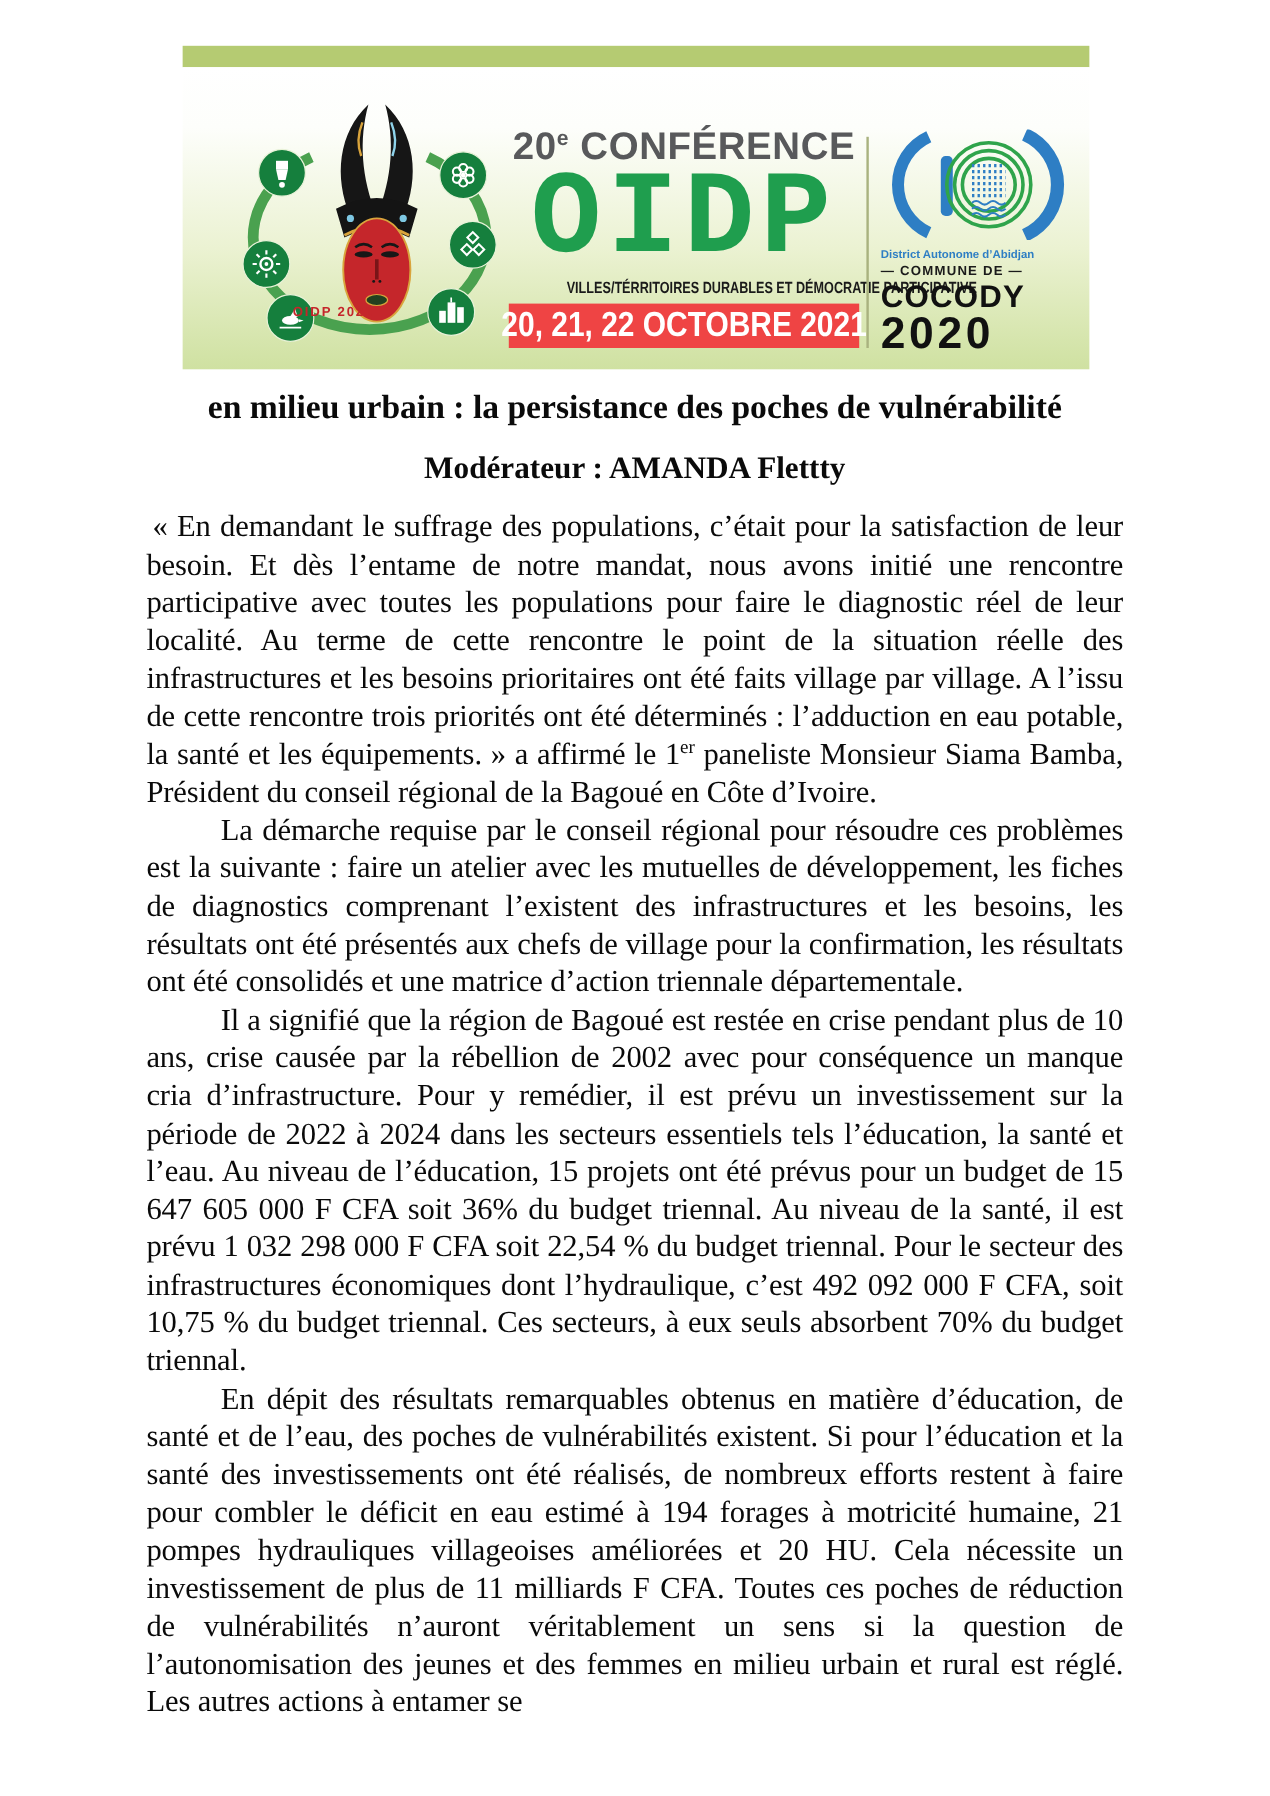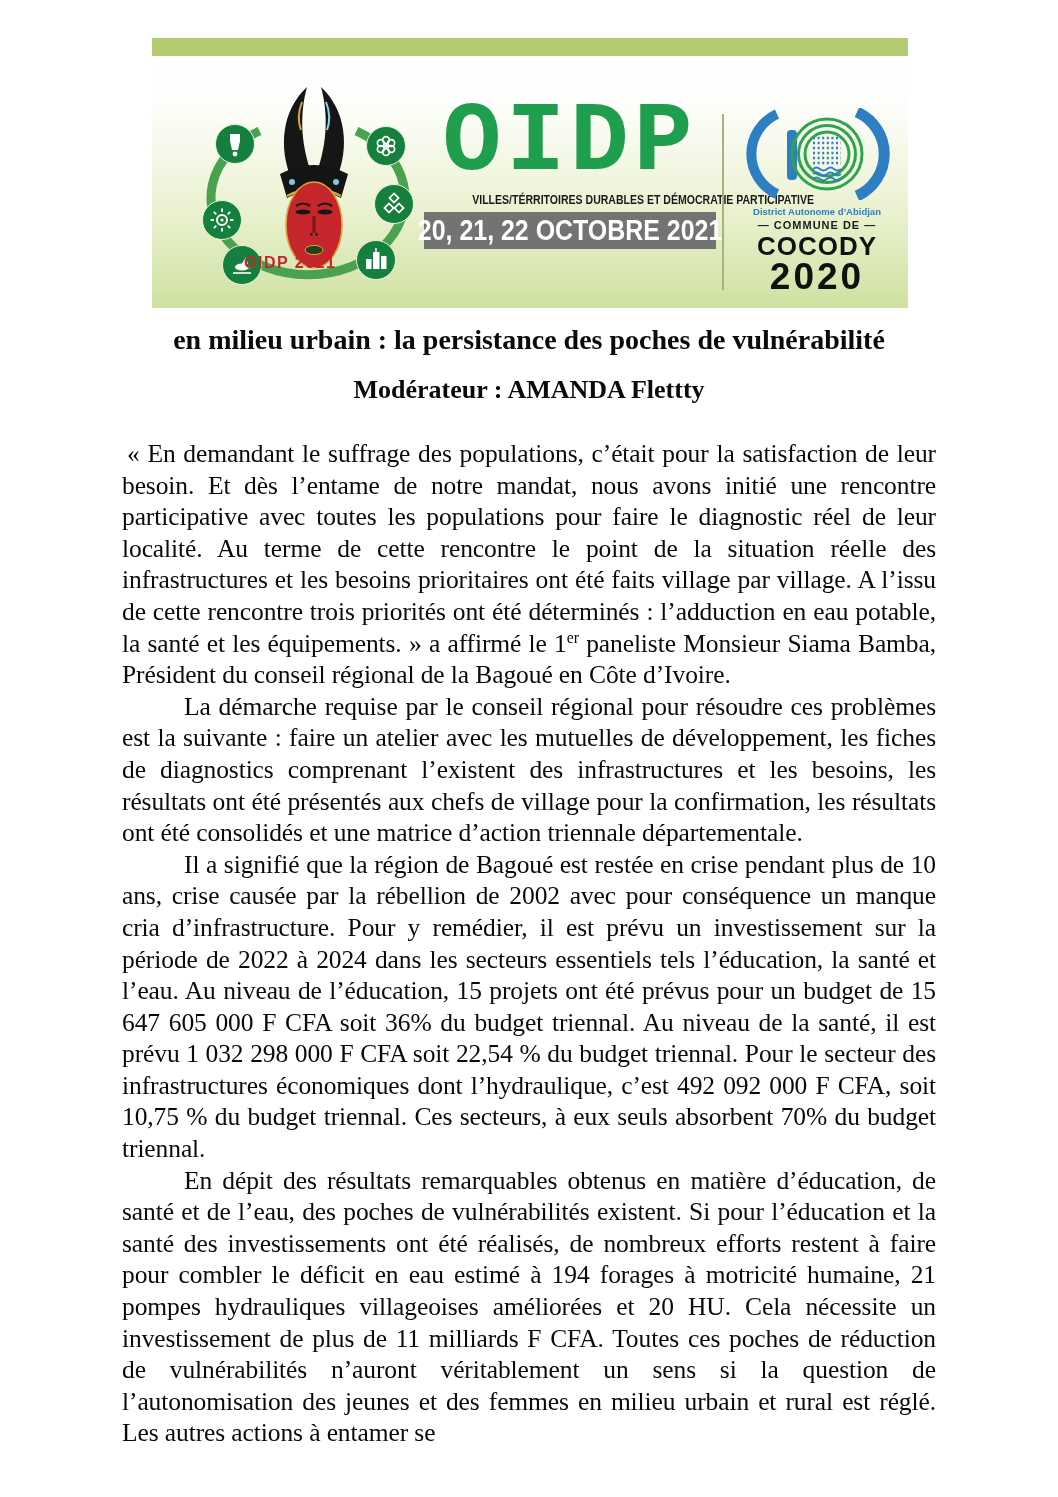--- a/index.html
+++ b/index.html
@@ -8,57 +8,57 @@
     font-family:"Liberation Serif", serif;color:#0a0a0a;overflow:hidden;
   }
   
   .banner{position:absolute;left:152px;top:38px;width:756px;height:270px;overflow:hidden;}
   .banner-bar{position:absolute;left:0;top:0;width:100%;height:18px;background:#b5cb72;}
   .banner-bg{position:absolute;left:0;top:18px;width:100%;height:252px;
     background:linear-gradient(180deg,#ffffff 0%,#fdfefb 20%,#ebf2d2 60%,#cfe1a1 100%);}
   
   .logo-left{position:absolute;left:28px;top:44px;width:242px;height:206px;}
   .logo-left-text{position:absolute;left:64px;top:172px;width:120px;
-    font-family:"Liberation Sans",sans-serif;font-weight:bold;font-size:16px;
+    font-family:"Liberation Sans",sans-serif;font-weight:bold;font-size:11px;
     color:#c5262b;letter-spacing:1.5px;white-space:nowrap;}
   
   .banner-center{position:absolute;left:272px;top:60px;width:292px;text-align:center;}
   .conf-line{font-family:"Liberation Sans",sans-serif;font-weight:900;font-size:32px;
     color:#58595b;letter-spacing:.5px;line-height:34px;white-space:nowrap;}
   .conf-line sup{font-size:.55em;vertical-align:super;}
   .brand{font-family:Liberation Mono, monospace;font-weight:900;font-size:98px;
     line-height:86px;color:#1f9e4e;letter-spacing:5px;margin-top:2px;}
   .tagline-wrap{width:292px;overflow:visible;margin-top:4px;}
   .tagline{display:inline-block;font-family:"Liberation Sans",sans-serif;font-weight:bold;
     font-size:13.5px;color:#1a1a1a;white-space:nowrap;transform:scaleX(.78);
     transform-origin:center;letter-spacing:0;}
-  .dates-box{margin-top:4px;width:292px;height:37px;background:#737373;
+  .dates-box{margin-top:4px;width:292px;height:37px;background:#ef4444;
     display:flex;align-items:center;justify-content:center;}
   .dates{display:inline-block;font-family:"Liberation Sans",sans-serif;font-weight:bold;
     font-size:29px;color:#ffffff;white-space:nowrap;transform:scaleX(.86);transform-origin:center;}
   
   .banner-divider{position:absolute;left:570px;top:76px;width:2px;height:176px;background:#a9b27f;}
   
-  .logo-right{position:absolute;left:582px;top:70px;width:166px;text-align:center;}
+  .logo-right{position:absolute;left:582px;top:70px;width:166px;text-align:left;}
   .lr-district{font-family:"Liberation Sans",sans-serif;font-weight:bold;font-size:9.5px;
     color:#2e7ec4;margin-top:2px;white-space:nowrap;}
   .lr-commune{font-family:"Liberation Sans",sans-serif;font-weight:bold;font-size:11px;
     color:#1a1a1a;letter-spacing:1px;margin-top:2px;white-space:nowrap;}
   .lr-city{font-family:"Liberation Sans",sans-serif;font-weight:bold;font-size:26px;
     line-height:28px;color:#111;letter-spacing:1px;margin-top:1px;}
   .lr-year{font-family:"Liberation Sans",sans-serif;font-weight:900;font-size:37px;
     line-height:34px;color:#111;letter-spacing:3px;}
   
   .doc{position:absolute;left:122px;top:321px;width:814px;}
   .title{font-weight:bold;font-size:28px;line-height:37px;text-align:center;}
   .tline{display:block;}
   .moderator{font-weight:bold;font-size:26px;line-height:37px;text-align:center;margin-top:13px;}
   .para{font-size:25.5px;line-height:31.6px;text-align:justify;margin:0;letter-spacing:-.1px;}
   .para sup{font-size:.62em;line-height:0;vertical-align:super;}
-  .p-first{margin-top:30px;text-indent:5px;}
+  .p-first{margin-top:15px;text-indent:5px;}
   .p-indent{text-indent:62px;}
 </style>
 </head>
 <body>
 
 <div class="banner">
   <div class="banner-bar"></div>
   <div class="banner-bg"></div>
 
   <div class="logo-left">
@@ -142,20 +142,21 @@
         <line x1="0" y1="-9" x2="0" y2="8" stroke="#7a1518" stroke-width="3"></line>
         <circle cx="-2.6" cy="9.5" r="1.2" fill="#171717"></circle>
         <circle cx="2.6" cy="9.5" r="1.2" fill="#171717"></circle>
         <ellipse cx="0" cy="25" rx="9" ry="4.6" fill="#23401f" stroke="#d9a43c" stroke-width="1"></ellipse>
       </g>
     </svg>
     <div class="logo-left-text">OIDP 2021</div>
   </div>
 
   <div class="banner-center">
+    <div class="conf-line"><span>20</span><sup>e</sup><span> CONFÉRENCE</span></div>
     <div class="brand">OIDP</div>
     <div class="tagline-wrap"><span class="tagline">VILLES/TÉRRITOIRES DURABLES ET DÉMOCRATIE PARTICIPATIVE</span></div>
     <div class="dates-box">
         <span class="dates">20, 21, 22 OCTOBRE 2021</span>
       </div>
   </div>
 
   <div class="banner-divider"></div>
 
   <div class="logo-right">

